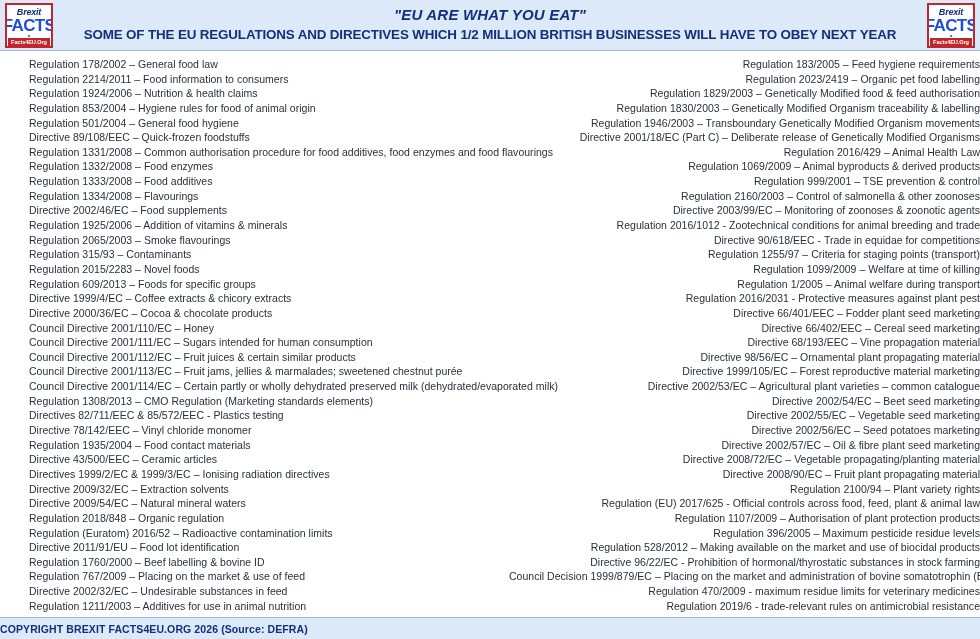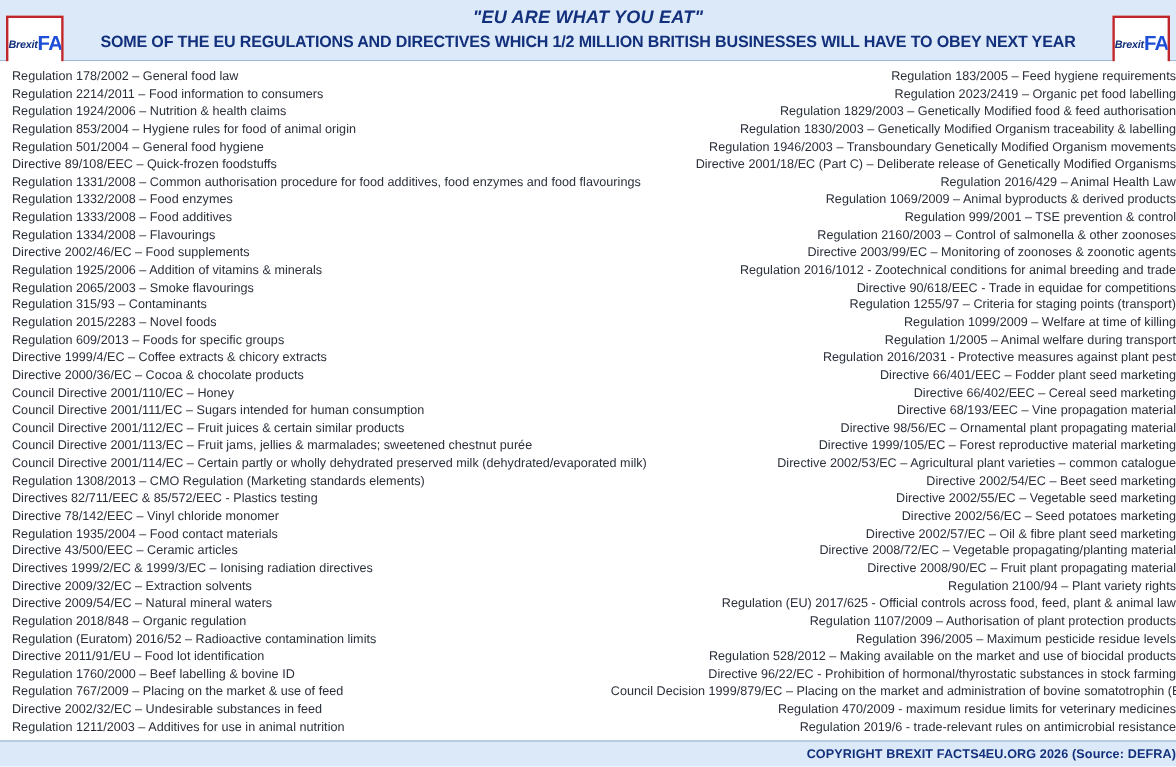--- a/index.html
+++ b/index.html
@@ -54,28 +54,28 @@
     color: #12307c;
     line-height: 20px;
     letter-spacing: -0.15px;
     white-space: nowrap;
     transform: scaleX(0.985);
   }
 
   
   .logo {
     position: absolute;
-    top: 13px;
+    top: 3px;
     width: 48px;
     height: 45px;
     box-sizing: border-box;
     background: #ffffff;
     border: 2px solid #c0272d;
     display: flex;
-    flex-direction: row;
+    flex-direction: column;
     align-items: center;
     justify-content: flex-start;
     padding-top: 2px;
     overflow: hidden;
   }
   .logo-left  { left: 5px; }
   .logo-right { right: 5px; }
 
   .logo-brexit {
     font-size: 9px;
@@ -118,21 +118,21 @@
     box-sizing: border-box;
     padding: 6px 0 0 0;
     display: flex;
     background: #ffffff;
   }
   .col {
     box-sizing: border-box;
   }
   .col-left {
     width: 505px;
-    padding-left: 10px;
+    padding-left: 29px;
   }
   .col-right {
     width: 475px;
     padding-left: 4px;
     text-align: right;
   }
   .entry {
     font-size: 10.5px;
     color: #2a2f3a;
     line-height: 14.65px;
@@ -146,21 +146,21 @@
     position: absolute;
     left: 0;
     bottom: 0;
     width: 980px;
     height: 22px;
     box-sizing: border-box;
     background: #dce9f8;
     border-top: 1px solid #9fb8d8;
     display: flex;
     align-items: center;
-    justify-content: flex-end;
+    justify-content: flex-start;
   }
   .footer-text {
     font-size: 10.5px;
     font-weight: bold;
     color: #12307c;
     letter-spacing: 0.1px;
     white-space: nowrap;
   }
 </style>
 </head>

